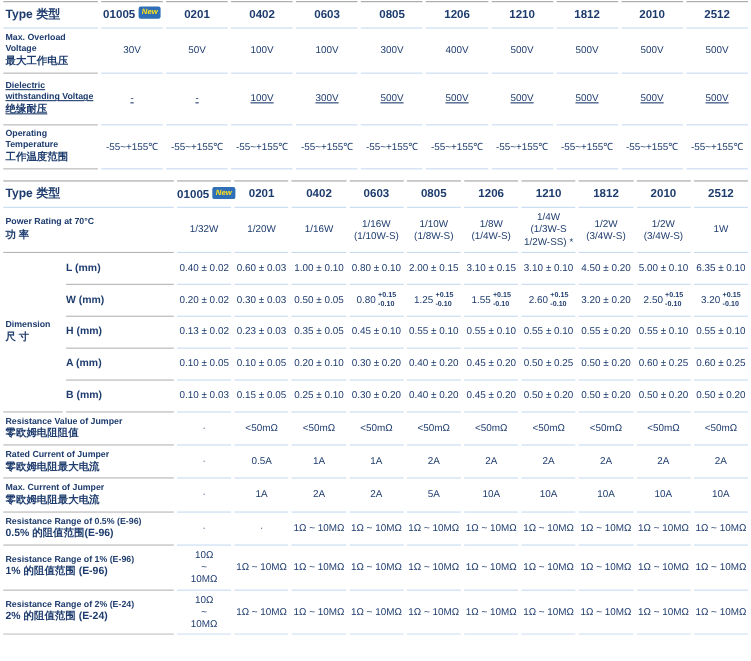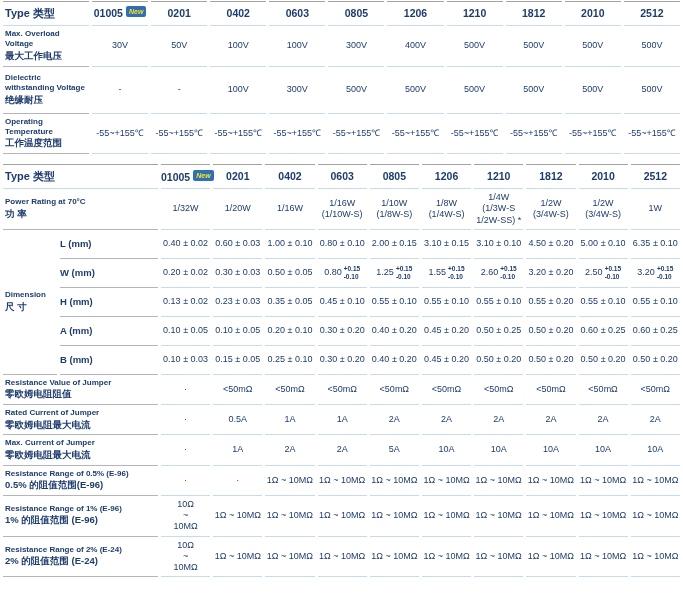--- a/index.html
+++ b/index.html
@@ -11,21 +11,21 @@
      border-bottom:1px solid #c6dbf2;white-space:nowrap;line-height:1.25;}
   thead td{border-top:1px solid #a3a3a3;font-weight:bold;font-size:10.5px;height:17px;margin-top:48px;}
   td.lblh{text-align:left;padding-left:2px;font-size:11px;}
   td.lbl, td.dimlbl, td.sublbl{border-bottom-color:#b5b5b5;}
   td.lbl{text-align:left;padding:3px 2px;white-space:normal;}
   td.dimlbl{text-align:left;padding-left:2px;white-space:normal;}
   td.sublbl{text-align:left;padding-right:6px;font-weight:bold;font-size:9.5px;}
   .en{display:block;font-size:8px;font-weight:bold;line-height:1.3;}
   .zh{display:block;font-size:9.5px;font-weight:bold;line-height:1.35;}
   .t1 tbody td{height:26px;}
-  .t1 tbody tr.tall td{height:40px;}
+  .t1 tbody tr.tall td{height:40px;text-decoration:underline;}
   .t2 tbody td{height:22px;}
   .badge{display:inline-block;margin-left:3px;background:#2e6fb7;color:#ffe11a;
          font-style:italic;font-weight:bold;font-size:7px;line-height:1;
          padding:2px 3px;border-radius:2px;vertical-align:3px;}
   .tol{display:inline-block;vertical-align:middle;font-size:6.5px;font-weight:bold;
        line-height:1.2;text-align:left;margin-left:2px;}
   .tol span{display:block;}
   .wv{vertical-align:middle;}
 </style>
 </head>

